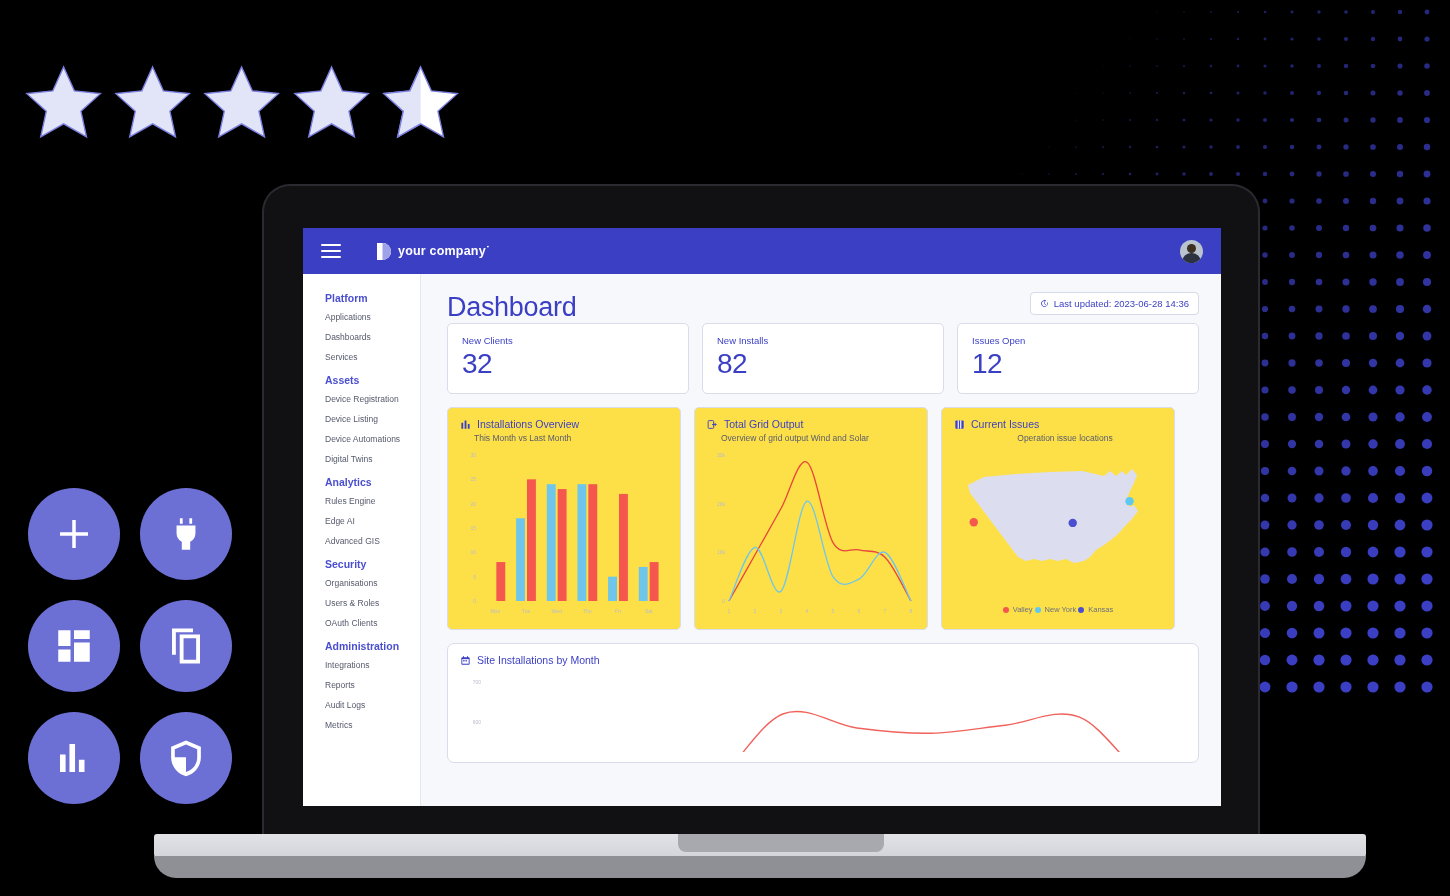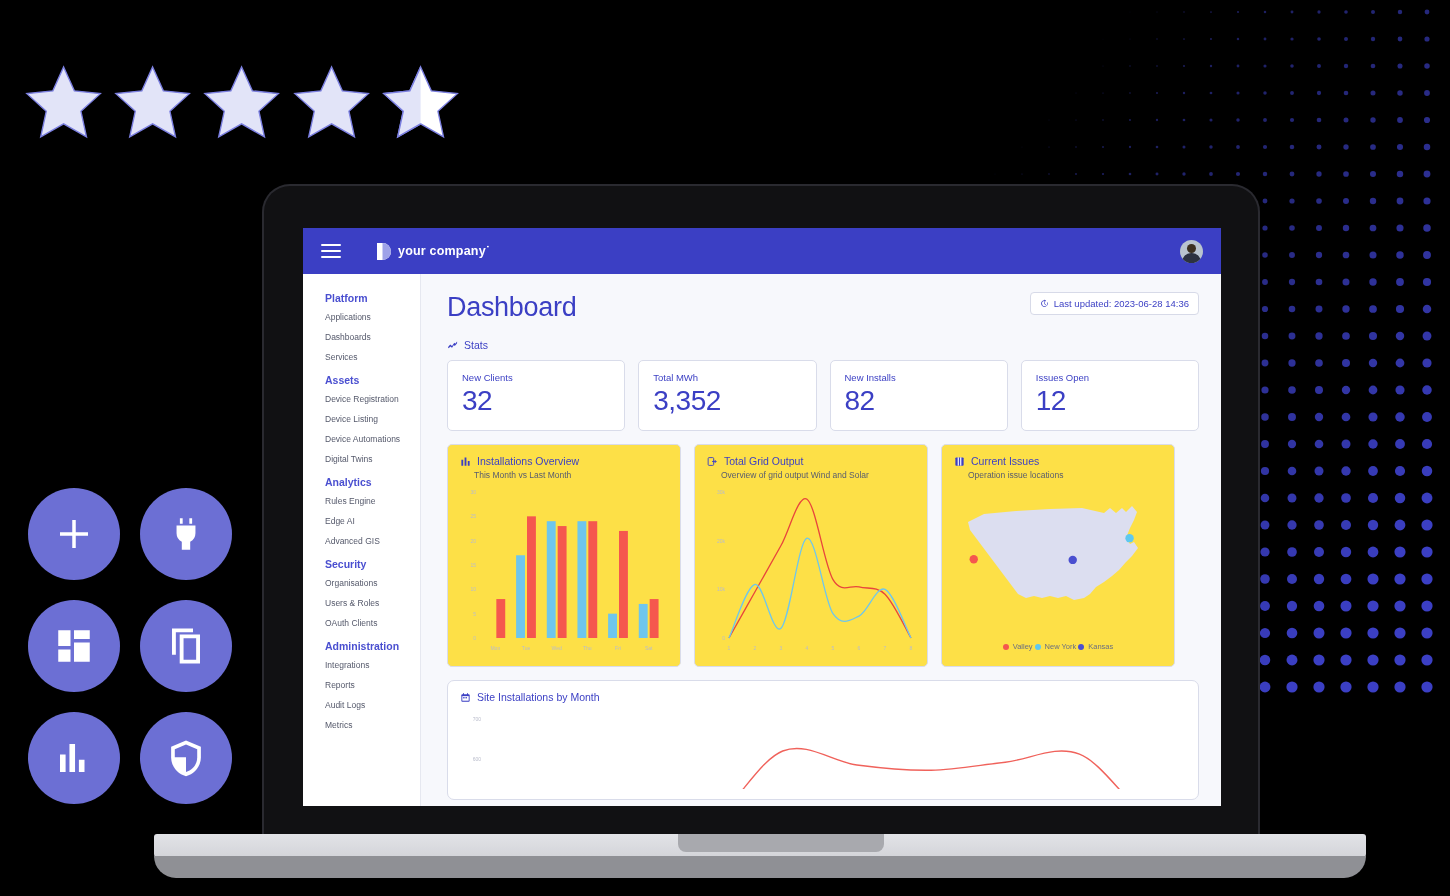--- a/index.html
+++ b/index.html
@@ -633,35 +633,25 @@
           <div class="page-title">Dashboard</div>
           <div class="updated">
             <svg width="9" height="9" viewBox="0 0 24 24">
               <path d="M12 3a9 9 0 1 0 8.5 6h-2.2A6.8 6.8 0 1 1 12 5.2V8l4.2-3.2L12 1.5z" fill="#3b3fc4"></path>
               <path d="M11.2 7h1.5v5.4l3.8 2.2-.8 1.3-4.5-2.6z" fill="#3b3fc4"></path>
             </svg>
             <span>Last updated: 2023-06-28 14:36</span>
           </div>
         </div>
 
-        <div class="section-label">
-          <svg width="11" height="11" viewBox="0 0 24 24">
-            <path d="M2 16l5-6 4 3 5-7 2 2 4-5v4l-5 6-2-2-4 6-4-3-3 4z" fill="#3b3fc4"></path>
-          </svg>
-          <span>Stats</span>
-        </div>
 
         <div class="stat-row" id="stat-row">
             <div class="stat-card">
               <div class="stat-label">New Clients</div>
               <div class="stat-value">32</div>
-            </div>
-            <div class="stat-card">
-              <div class="stat-label">Total MWh</div>
-              <div class="stat-value">3,352</div>
             </div>
             <div class="stat-card">
               <div class="stat-label">New Installs</div>
               <div class="stat-value">82</div>
             </div>
             <div class="stat-card">
               <div class="stat-label">Issues Open</div>
               <div class="stat-value">12</div>
             </div>
           </div>
@@ -724,21 +714,21 @@
                   <text x="100" y="164" text-anchor="middle" class="tickx">4</text>
                   <text x="126" y="164" text-anchor="middle" class="tickx">5</text>
                   <text x="152" y="164" text-anchor="middle" class="tickx">6</text>
                   <text x="178" y="164" text-anchor="middle" class="tickx">7</text>
                   <text x="204" y="164" text-anchor="middle" class="tickx">8</text>
                   <path d="M22,152 C26.333333333333332,144.29444444444445 39.333333333333336,121.17777777777778 48,105.76666666666667 C56.666666666666664,90.35555555555555 65.33333333333333,74.94444444444444 74,59.53333333333333 C82.66666666666667,44.12222222222222 91.33333333333333,7.622222222222234 100,13.300000000000011 C108.66666666666667,18.97777777777779 117.33333333333333,79 126,93.6 C134.66666666666666,108.19999999999999 143.33333333333334,98.46666666666667 152,100.9 C160.66666666666666,103.33333333333334 169.33333333333334,99.68333333333334 178,108.2 C186.66666666666666,116.71666666666667 199.66666666666666,144.7 204,152" fill="none" stroke="#e8453c" stroke-width="1.3"></path>
                   <path d="M22,152 C26.333333333333332,143.07777777777778 39.333333333333336,100.08888888888889 48,98.46666666666667 C56.666666666666664,96.84444444444445 65.33333333333333,149.97222222222223 74,142.26666666666668 C82.66666666666667,134.56111111111113 91.33333333333333,54.66666666666667 100,52.233333333333334 C108.66666666666667,49.8 117.33333333333333,114.6888888888889 126,127.66666666666667 C134.66666666666666,140.64444444444445 143.33333333333334,134.15555555555554 152,130.1 C160.66666666666666,126.04444444444444 169.33333333333334,99.68333333333334 178,103.33333333333334 C186.66666666666666,106.98333333333335 199.66666666666666,143.88888888888889 204,152" fill="none" stroke="#6ec6ed" stroke-width="1.3"></path>
                 </svg></div>
           </div>
 
-          <div class="card" style="width:234px;">
+          <div class="card" style="width:234px;text-align:center;">
             <div class="card-title">
               <svg width="11" height="11" viewBox="0 0 24 24">
                 <rect x="3" y="3" width="18" height="18" rx="2" fill="#3b3fc4"></rect>
                 <rect x="8" y="3" width="2.6" height="18" fill="#fff"></rect>
                 <rect x="13.4" y="3" width="2.6" height="18" fill="#fff"></rect>
               </svg>
               <span>Current Issues</span>
             </div>
             <div class="card-sub">Operation issue locations</div>
             <div class="chart-box"><svg id="usmap" width="210" height="150" viewBox="0 0 210 150">

